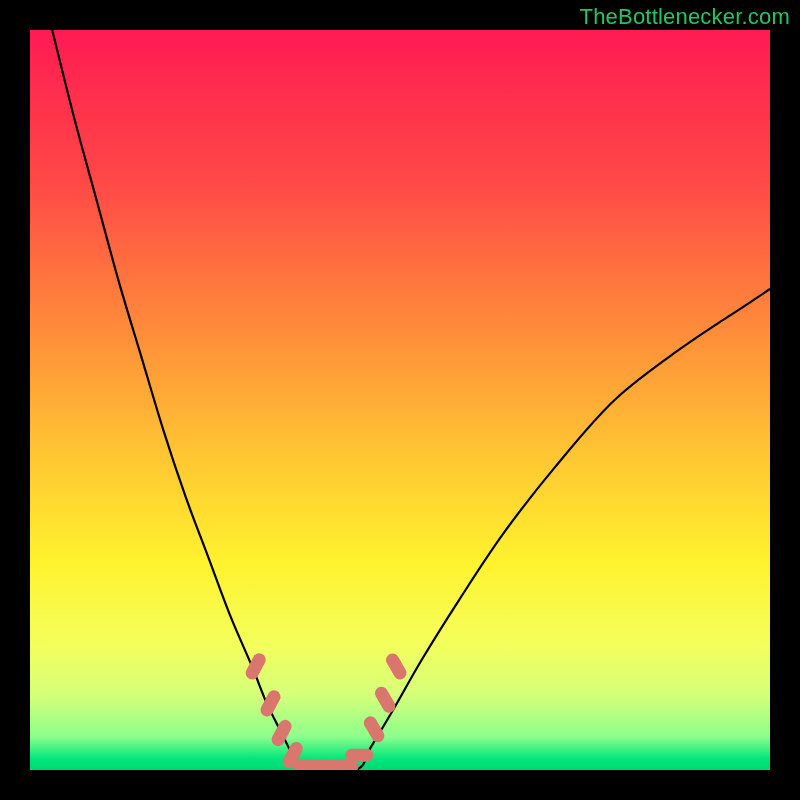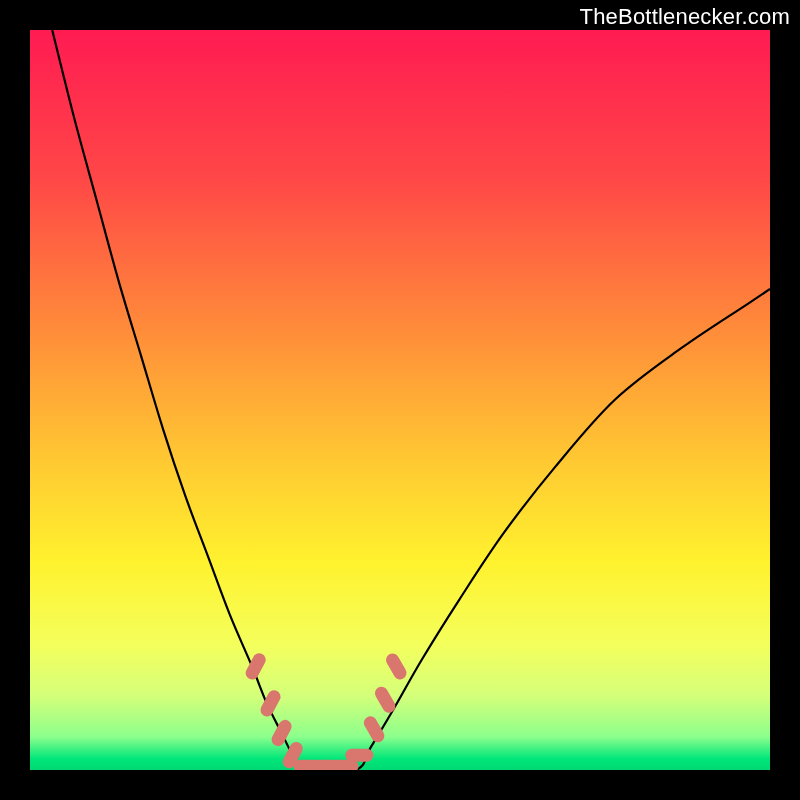--- a/index.html
+++ b/index.html
@@ -22,21 +22,21 @@
     position: absolute;
     top: 30px;
     left: 30px;
     width: 740px;
     height: 740px;
   }
   .watermark {
     position: absolute;
     top: 4px;
     right: 10px;
-    color: #ffffff;
+    color: #22c55e;
     font-size: 22px;
     font-weight: 500;
     letter-spacing: 0.2px;
   }
   svg { display: block; }
 </style>
 </head>
 <body>
 
 <div class="frame">

